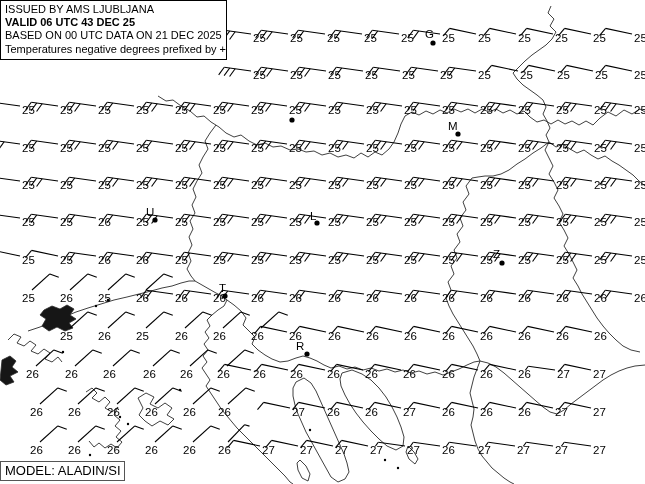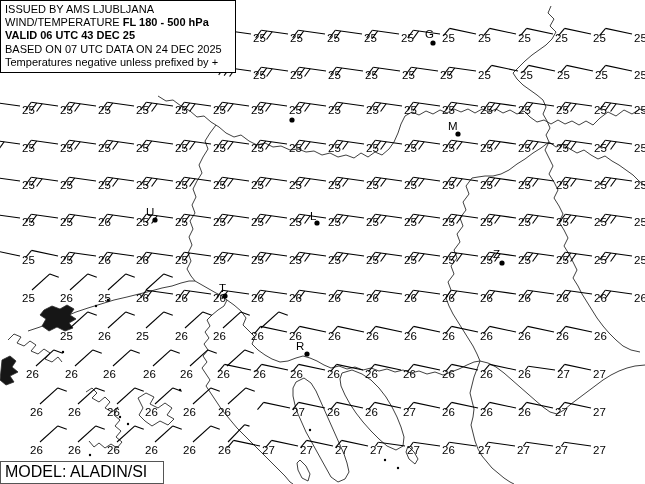--- a/index.html
+++ b/index.html
@@ -1,23 +1,23 @@
 <!DOCTYPE html>
 <html><head>
 <meta charset="utf-8">
 <style>
   html,body{margin:0;padding:0;background:#fff;}
   .stage{position:relative;width:645px;height:484px;overflow:hidden;background:#fff;
          font-family:"Liberation Sans", sans-serif;}
   svg{position:absolute;left:0;top:0;}
   .hdr{position:absolute;left:0;top:0;background:#fff;border:1px solid #000;
-       padding:2px 13px 3px 4px;font-size:11px;line-height:13.2px;color:#000;white-space:nowrap;}
+       padding:2px 0 3px 4px;font-size:11px;line-height:13.2px;color:#000;white-space:nowrap;}
   .hdr b{font-weight:bold;}
   .model{position:absolute;left:0;top:461px;background:#fff;border:1px solid #555;
-         padding:1px 16px 2px 4px;font-size:16px;color:#000;white-space:nowrap;}
+         padding:1px 3px 2px 4px;font-size:13px;color:#000;white-space:nowrap;}
 </style>
 </head>
 <body>
 
 <div class="stage">
 
   <svg id="map-canvas" width="645" height="484" viewBox="0 0 645 484">
       <path d="M158,96 L166,101 L173,100 L181,106 L190,111 L197,117 L204,116 L211,122 L219,127 L226,133 L234,137 L241,135 L249,141 L257,145 L265,143 L273,147 L281,146 L290,150 L298,149 L306,152 L314,151 L322,155 L330,153 L338,157 L346,155 L354,158 L361,153 L368,157 L375,152 L382,155 L389,149 L394,142 L398,133 L401,124 L405,116 L412,112 L419,115 L426,111 L433,114 L440,110 L447,113 L454,109 L461,112 L468,109 L475,113 L482,109 L489,112 L496,109 L503,113 L510,110 L517,114 L524,111 L530,117 L537,122 L544,120 L551,124 L558,120 L565,124 L572,121 L579,125 L586,121 L593,125 L600,118 L608,112 L616,116 L624,110 L632,114 L640,109 L645,112" fill="none" stroke="#2a2a2a" stroke-width="0.9"></path>
       <path d="M551,6 L548,13 L554,19 L550,26 L556,32 L552,39 L546,45 L539,50 L532,55 L525,61 L519,67 L513,73 L517,79 L523,85 L530,90 L537,95 L543,100 L546,107 L543,114 L547,121 L550,128 L546,135 L549,142 L545,150 L549,158 L553,166 L549,174 L554,182 L558,190 L554,198 L559,206 L563,214 L559,222 L564,230 L568,238 L564,246 L569,254 L573,262 L577,270 L573,278 L578,286 L582,294 L587,302 L592,310 L597,318 L603,326 L609,333 L616,340 L623,346 L631,350 L640,352" fill="none" stroke="#2a2a2a" stroke-width="0.9"></path>
       <path d="M549,142 L556,147 L563,144 L570,149 L577,153 L584,150 L591,155 L598,159 L605,156 L612,161 L619,165 L626,170 L633,175 L639,181 L645,186" fill="none" stroke="#2a2a2a" stroke-width="0.9"></path>
@@ -1182,21 +1182,20 @@
       </g>
       <g>
         <text x="296" y="350" fill="#000000" font-size="11.5px" font-family="&quot;Liberation Sans&quot;, sans-serif">R</text>
         <circle cx="307" cy="354" r="2.6" fill="#000000"></circle>
       </g>
       <circle cx="292" cy="120" r="2.6" fill="#000000"></circle>
     </svg>
 
   <div class="hdr">
     <div>ISSUED BY AMS LJUBLJANA</div>
-    <div><span>WIND/TEMPERATURE </span><b>FL 180 - 500 hPa</b></div>
     <div><b>VALID 06 UTC 43 DEC 25</b></div>
-    <div>BASED ON 07 UTC DATA ON 24 DEC 2025</div>
-    <div>Temperatures negative unless prefixed by +</div>
+    <div>BASED ON 00 UTC DATA ON 21 DEC 2025</div>
+    <div>Temperatures negative degrees prefixed by +</div>
   </div>
 
   <div class="model">MODEL: ALADIN/SI</div>
 
 </div>
 
 </body></html>

